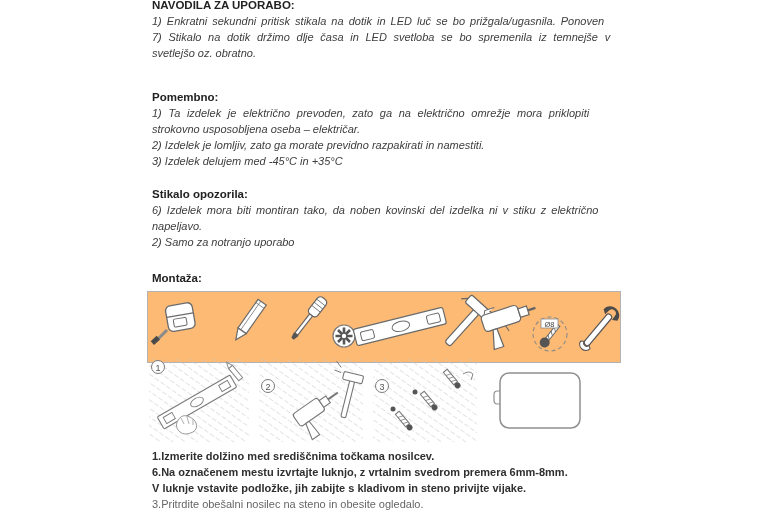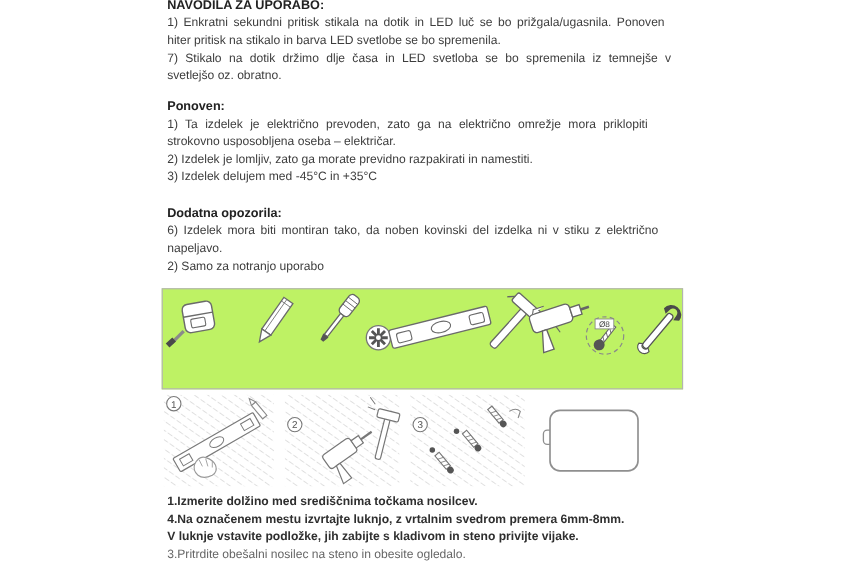--- a/index.html
+++ b/index.html
@@ -4,56 +4,55 @@
 <style>
   html,body{margin:0;padding:0;}
   body{
     width:770px;height:520px;position:relative;background:#ffffff;
     font-family:"Liberation Sans", sans-serif;overflow:hidden;
     -webkit-font-smoothing:antialiased;
   }
   .abs{position:absolute;}
   .col{left:152px;width:468px;}
   .heading{font-weight:700;font-size:11.5px;line-height:16px;color:#222;white-space:nowrap;}
-  .line{font-size:11px;line-height:16px;color:#3d3d3d;white-space:nowrap;}
+  .line{font-size:11px;line-height:16px;color:#3d3d3d;white-space:nowrap;font-style:italic;}
   .just{word-spacing:2px;}
   .just-wide{word-spacing:3.6px;}
   .tools-box{
-    left:147px;top:262px;width:474px;height:92px;
-    border:1px solid #b3b3b3;background:#bef264;box-sizing:border-box;
+    left:147px;top:291px;width:474px;height:72px;
+    border:1px solid #b3b3b3;background:#fdba74;box-sizing:border-box;
   }
   .steps-row{left:147px;top:356px;width:474px;height:89px;}
   .instr{font-size:11px;line-height:16px;font-weight:700;color:#2f2f2f;white-space:nowrap;}
   .instr.light{font-weight:400;color:#666;}
   svg{display:block;}
   svg text{font-family:"Liberation Sans", sans-serif;}
 </style>
 </head>
 <body>
 
 <div>
 
   <div class="abs col" style="top:-3px">
     <div class="heading">NAVODILA ZA UPORABO:</div>
     <div class="line just">1) Enkratni sekundni pritisk stikala na dotik in LED luč se bo prižgala/ugasnila. Ponoven</div>
-    <div class="line">hiter pritisk na stikalo in barva LED svetlobe se bo spremenila.</div>
     <div class="line just-wide">7) Stikalo na dotik držimo dlje časa in LED svetloba se bo spremenila iz temnejše v</div>
     <div class="line">svetlejšo oz. obratno.</div>
   </div>
 
   <div class="abs col" style="top:89px">
-    <div class="heading">Ponoven:</div>
+    <div class="heading">Pomembno:</div>
     <div class="line just-wide">1) Ta izdelek je električno prevoden, zato ga na električno omrežje mora priklopiti</div>
     <div class="line">strokovno usposobljena oseba – električar.</div>
     <div class="line">2) Izdelek je lomljiv, zato ga morate previdno razpakirati in namestiti.</div>
     <div class="line">3) Izdelek delujem med -45°C in +35°C</div>
   </div>
 
   <div class="abs col" style="top:186px">
-    <div class="heading">Dodatna opozorila:</div>
+    <div class="heading">Stikalo opozorila:</div>
     <div class="line just">6) Izdelek mora biti montiran tako, da noben kovinski del izdelka ni v stiku z električno</div>
     <div class="line">napeljavo.</div>
     <div class="line">2) Samo za notranjo uporabo</div>
   </div>
 
   <div class="abs col heading" style="top:270px">Montaža:</div>
 
   <div class="abs tools-box">
     <svg width="472" height="70" viewBox="0 0 472 70">
 
@@ -205,18 +204,18 @@
 
       <g stroke="#8f8f8f" fill="#fff">
         <rect x="347" y="35" width="9" height="13" rx="3.5" stroke-width="1.2"></rect>
         <rect x="353" y="17" width="80" height="55" rx="9" stroke-width="1.5"></rect>
       </g>
     </svg>
   </div>
 
   <div class="abs col" style="top:448px">
     <div class="instr">1.Izmerite dolžino med središčnima točkama nosilcev.</div>
-    <div class="instr">4.Na označenem mestu izvrtajte luknjo, z vrtalnim svedrom premera 6mm-8mm.</div>
+    <div class="instr">6.Na označenem mestu izvrtajte luknjo, z vrtalnim svedrom premera 6mm-8mm.</div>
     <div class="instr">V luknje vstavite podložke, jih zabijte s kladivom in steno privijte vijake.</div>
     <div class="instr light">3.Pritrdite obešalni nosilec na steno in obesite ogledalo.</div>
   </div>
 
 </div>
 
 </body></html>

